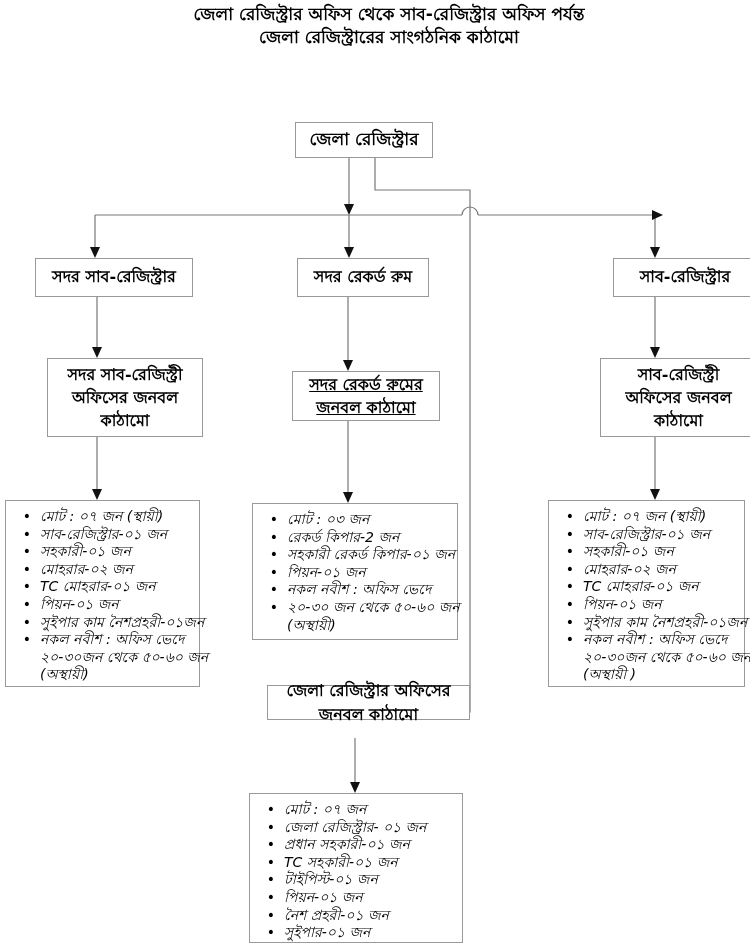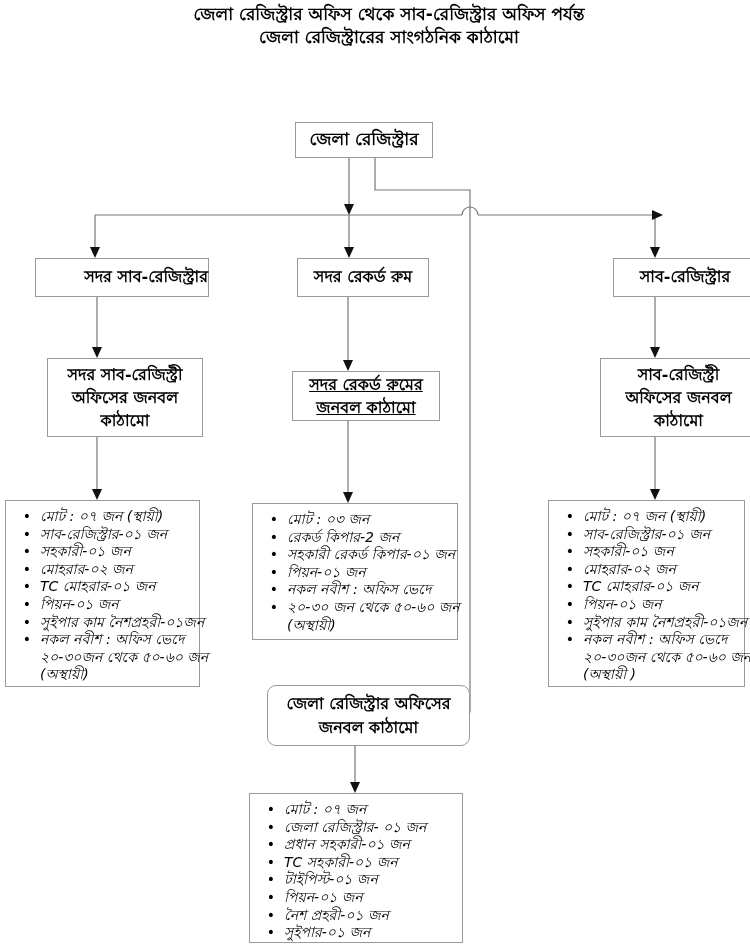--- a/index.html
+++ b/index.html
@@ -72,21 +72,21 @@
       <polygon points="348,503 343,492 353,492"></polygon>
       <polygon points="655,500 650,489 660,489"></polygon>
       <polygon points="355,793 350,782 360,782"></polygon>
     </g>
   </svg>
 
   <div class="box lvl1" style="left:280px; top:122px; width:138px; height:36px;">
     <span>জেলা রেজিস্ট্রার</span>
   </div>
 
-  <div class="box lvl2" style="left:20px; top:258px; width:174px; height:39px;justify-content:flex-end;">
+  <div class="box lvl2" style="left:20px; top:258px; width:158px; height:39px;">
     <span>সদর সাব-রেজিস্ট্রার</span>
   </div>
 
   <div class="box lvl2" style="left:282px; top:258px; width:132px; height:39px;">
     <span>সদর রেকর্ড রুম</span>
   </div>
 
   <div class="box lvl2" style="left:598px; top:258px; width:144px; height:39px;">
     <span>সাব-রেজিস্ট্রার</span>
   </div>
@@ -218,21 +218,21 @@
       <div class="li-row">
         <span class="li-bullet"></span>
         <span class="li-text">২০-৩০জন থেকে ৫০-৬০ জন</span>
       </div>
       <div class="li-row">
         <span class="li-bullet"></span>
         <span class="li-text">(অস্থায়ী )</span>
       </div>
     </div>
 
-  <div class="box lvl3" style="left:252px; top:685px; width:203px; height:61px; line-height:24px;border-radius:9px;">
+  <div class="box lvl3" style="left:252px; top:685px; width:203px; height:35px; line-height:24px;">
     <span>জেলা রেজিস্ট্রার অফিসের
 জনবল কাঠামো</span>
   </div>
 
   <div class="list-box" style="left:249px; top:793px; width:214px; height:150px;">
       <div class="li-row">
         <span class="li-bullet">•</span>
         <span class="li-text">মোট : ০৭ জন</span>
       </div>
       <div class="li-row">

